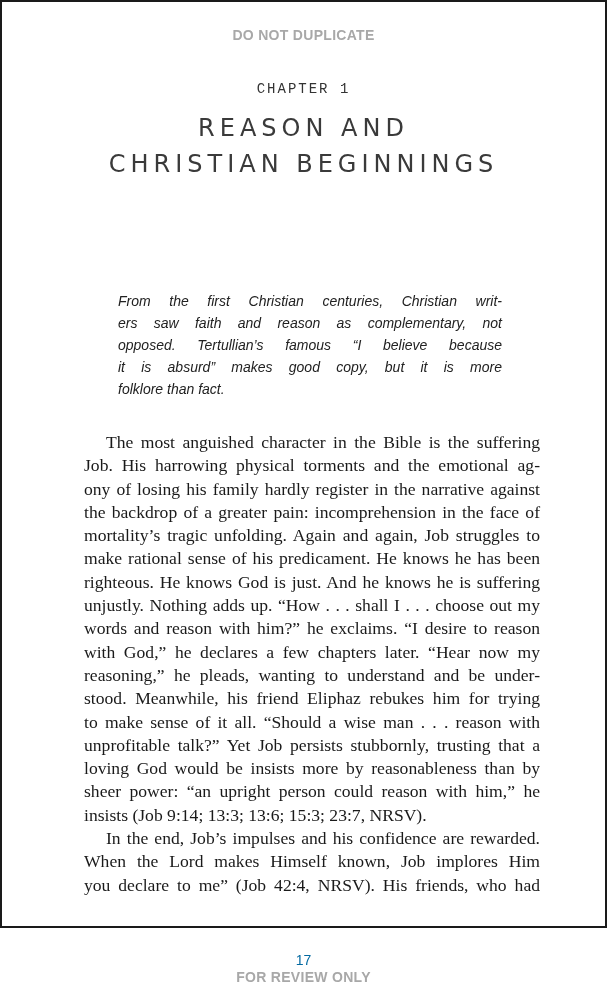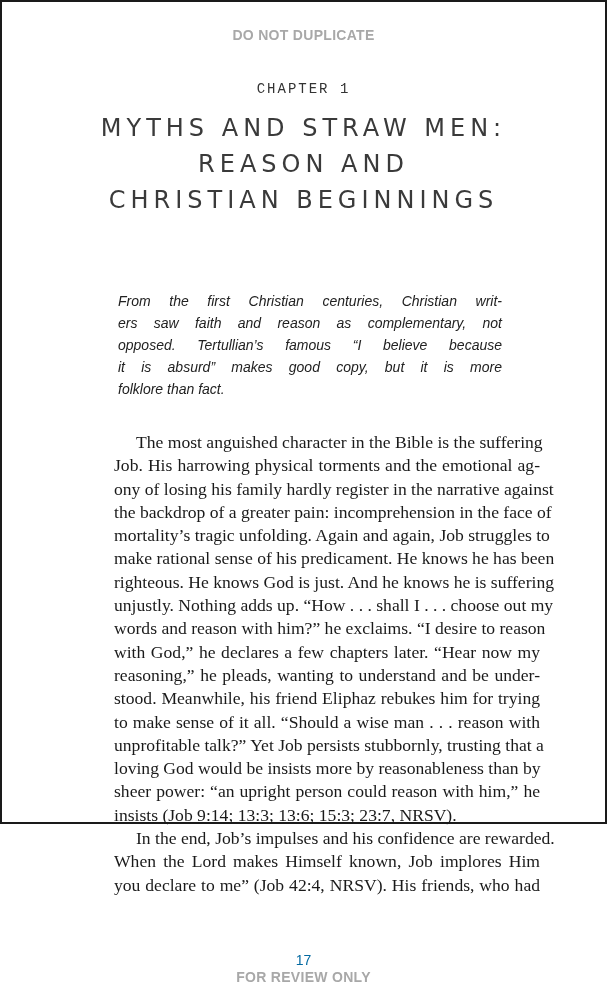--- a/index.html
+++ b/index.html
@@ -1,18 +1,18 @@
 <!DOCTYPE html>
 <html><head>
 <meta charset="utf-8">
 <style>
   html, body { margin: 0; padding: 0; background: #ffffff; }
   body { width: 607px; height: 1000px; position: relative; overflow: hidden; }
   .page {
-    position: absolute; left: 0; top: 0; width: 607px; height: 824px;
+    position: absolute; left: 0; top: 0; width: 607px; height: 928px;
     box-sizing: border-box; border: 2px solid #1a1a1a; background: #ffffff;
   }
   .watermark {
     position: absolute; left: 0; width: 100%; text-align: center;
     font-family: "Liberation Sans", sans-serif; font-weight: bold;
     color: #a8a8a8; font-size: 14px; letter-spacing: 0.3px;
   }
   .wm-top { top: 25px; }
   .wm-bottom { top: 967px; }
   .chapter-label {
@@ -32,38 +32,37 @@
     font-size: 14px; line-height: 22px; color: #222222;
     text-align: justify;
   }
   .epigraph div { text-align-last: justify; white-space: nowrap; }
   .epigraph div.last { text-align-last: left; }
   .body-text {
     position: absolute; left: 82px; width: 456px; top: 429px;
     font-family: "Liberation Serif", serif; font-size: 17.6px;
     line-height: 23.3px; color: #1a1a1a;
   }
-  .line { white-space: nowrap; text-align: justify; text-align-last: justify; margin-left: 30px; }
+  .line { white-space: nowrap; text-align: justify; text-align-last: justify; }
   .line.indent { padding-left: 22px; }
   .page-number {
     position: absolute; left: 0; width: 100%; top: 950px; text-align: center;
     font-family: "Liberation Sans", sans-serif; font-size: 14px; color: #0369a1;
   }
 </style>
 </head>
 <body>
 
 <div class="page">
 
   <div class="watermark wm-top">DO NOT DUPLICATE</div>
 
   <div class="chapter-label">CHAPTER 1</div>
 
   <div class="chapter-title">
-    <div>MYTHS AND STRAW MEN:</div>
     <div>REASON AND</div>
     <div>CHRISTIAN BEGINNINGS</div>
   </div>
 
   <div class="epigraph">
     <div>From the first Christian centuries, Christian writ-</div>
     <div>ers saw faith and reason as complementary, not</div>
     <div>opposed. Tertullian’s famous “I believe because</div>
     <div>it is absurd” makes good copy, but it is more</div>
     <div class="last">folklore than fact.</div>

